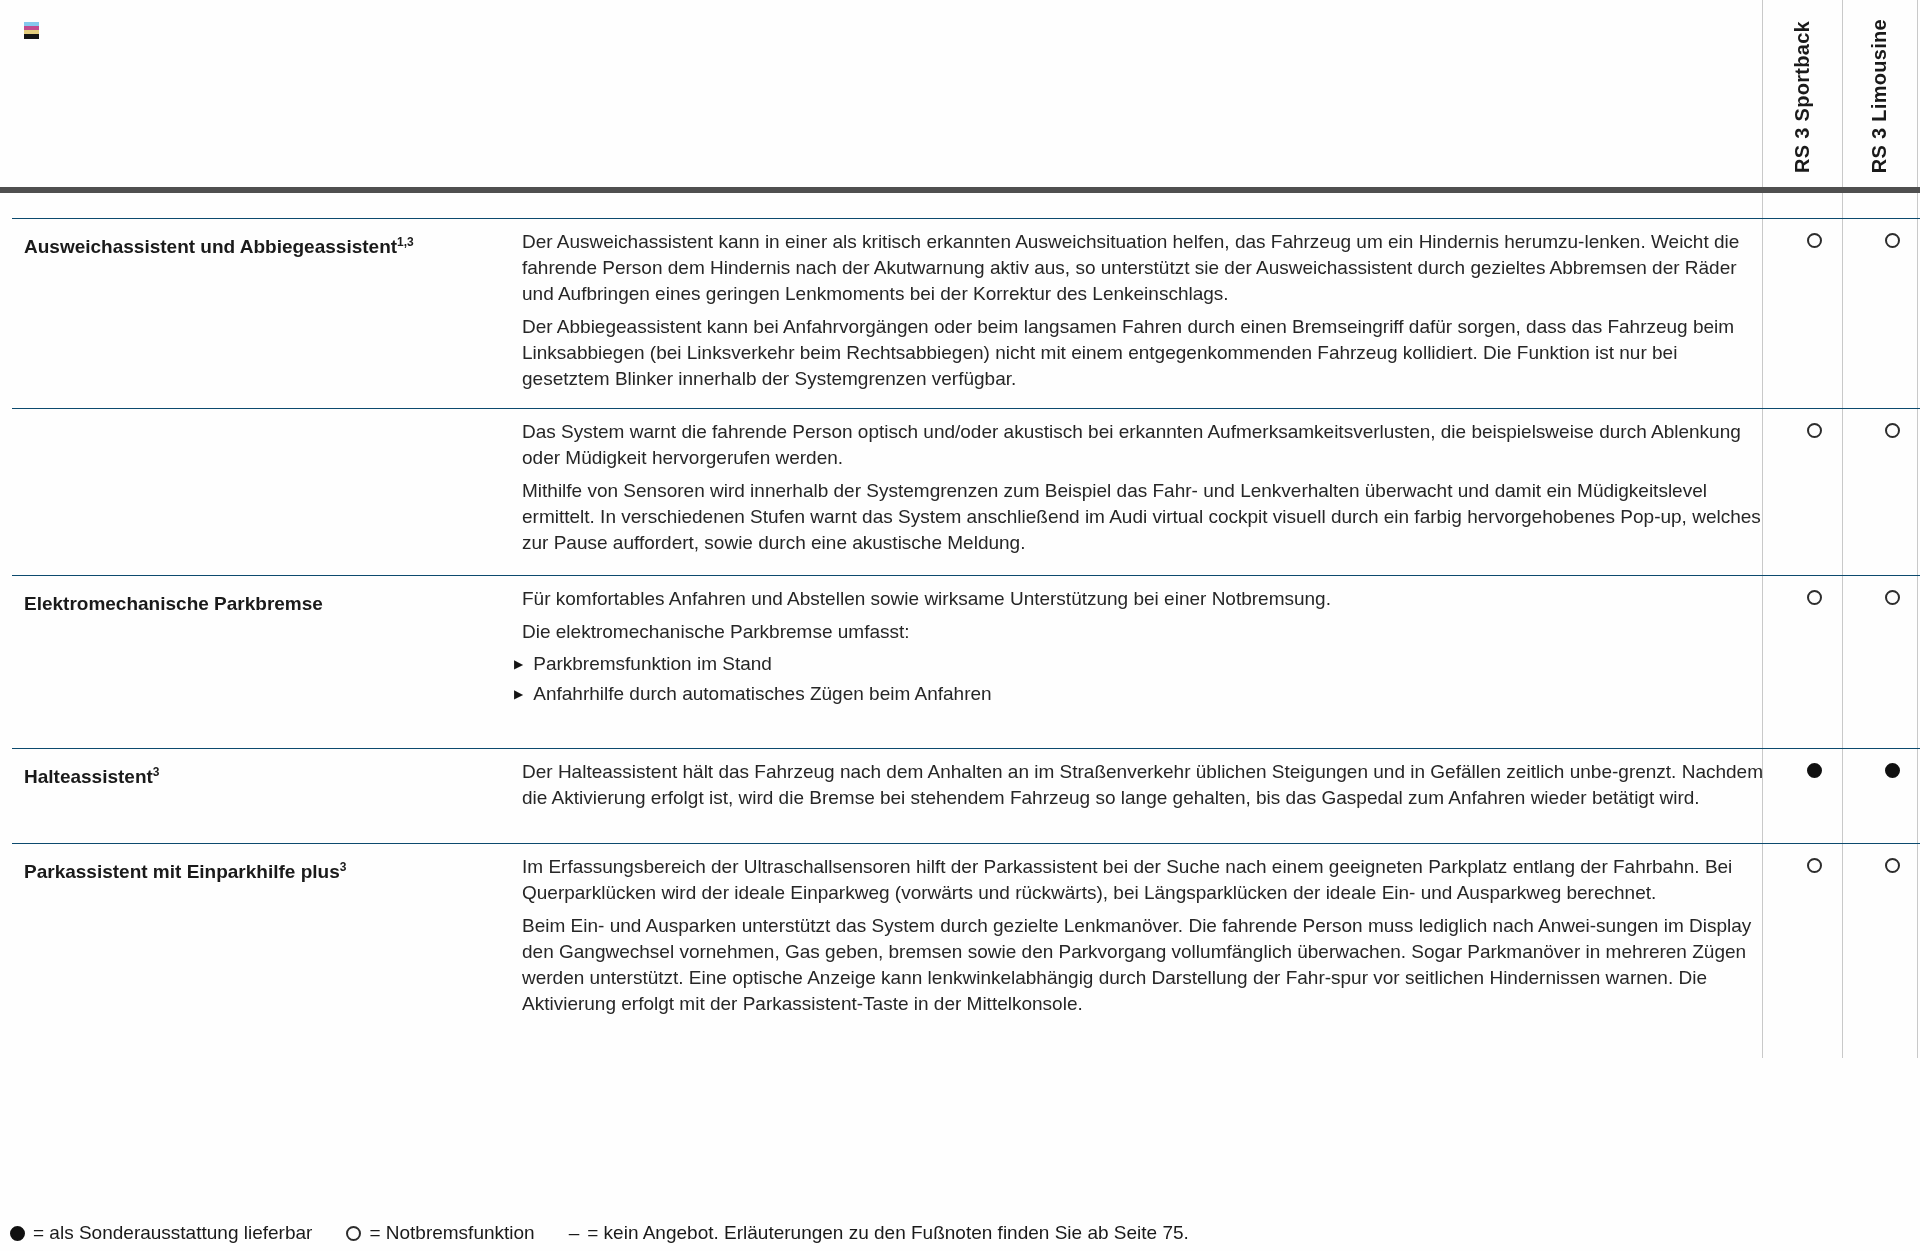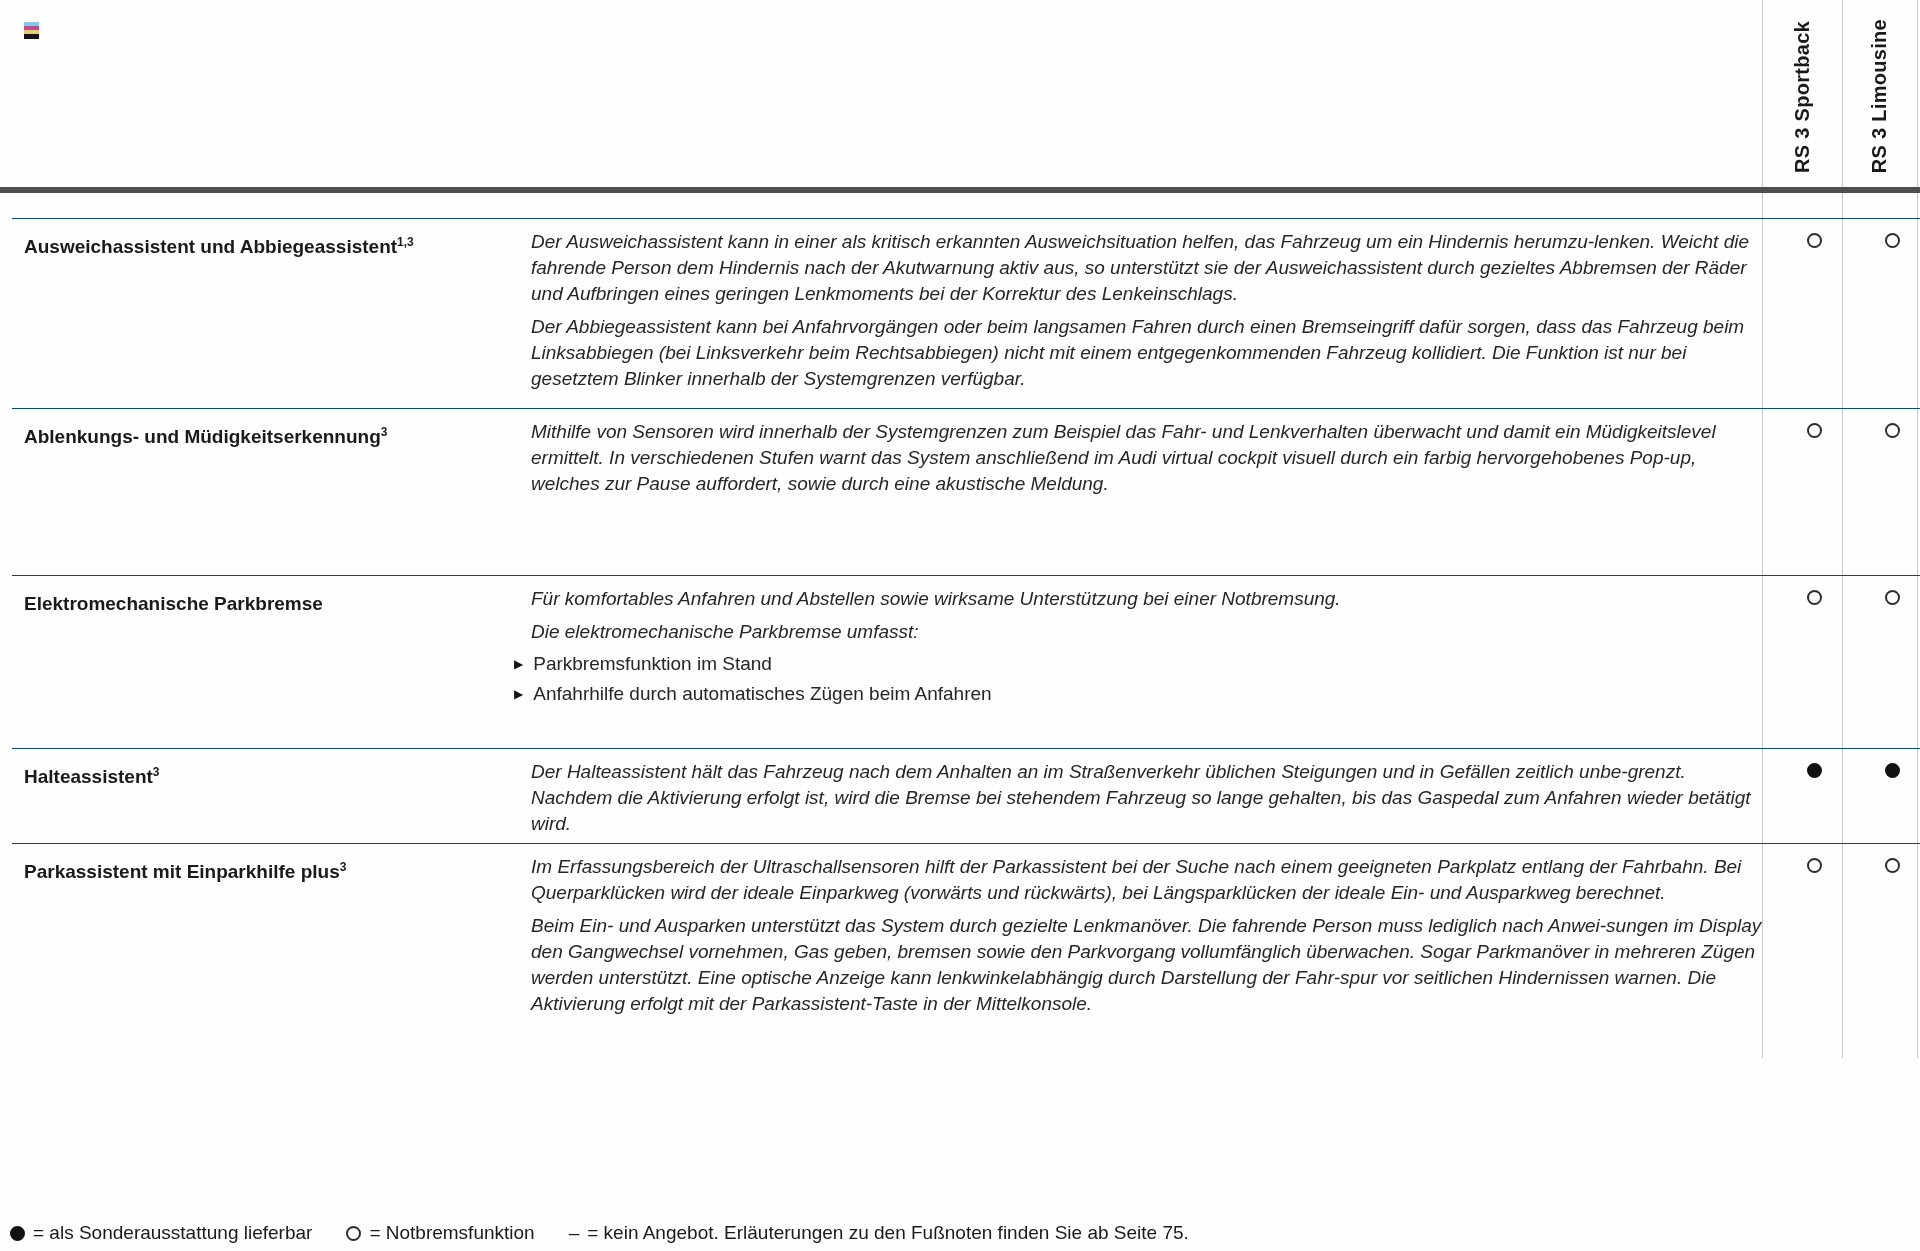--- a/index.html
+++ b/index.html
@@ -38,21 +38,21 @@
   .row { position:absolute; left:12px; width:1920px; border-top:1px solid #0c4a6e; }
   .r1 { top:218px; height:190px; }
   .r2 { top:408px; height:167px; }
   .r3 { top:575px; height:173px; }
   .r4 { top:748px; height:95px; }
   .r5 { top:843px; height:215px; }
 
   .feat { position:absolute; left:12px; top:10px; width:470px; font-weight:bold; font-size:19px; line-height:26px; color:#1a1a1a; }
   .feat sup { font-size:12px; font-weight:bold; }
   .desc { position:absolute; left:502px; top:10px; width:1253px; font-size:19px; line-height:26px; color:#262626; }
-  .desc p { margin:0 0 7px 17px;font-style:italic; }
+  .desc p { margin:0 0 7px 8px; }
 
   .bullets { list-style:none; }
   .bullets li { margin-bottom:4px; line-height:24px; }
   .bullets .tri { font-size:12px; margin-right:10px; color:#141414; position:relative; top:-2px; }
 
   .cell { position:absolute; top:0; height:100%; display:flex; justify-content:center; align-items:flex-start; padding-top:14px; }
   .c1 { left:1763px; width:79px; }
   .c2 { left:1843px; width:74px; }
   .dot { width:15px; height:15px; border-radius:50%; display:inline-block; }
   .dot-open { border:2px solid #2d2d2d; background:transparent; }
@@ -97,22 +97,22 @@
     </div>
     <div class="cell c1">
         <span class="dot dot-open"></span>
       </div>
     <div class="cell c2">
         <span class="dot dot-open"></span>
       </div>
   </div>
 
   <div class="row r2">
-    <div class="feat"><span>Ablenkungs- und Müdigkeitserkennung</span><sup>3</sup></div>
     <div class="desc">
+      <p>Das System warnt die fahrende Person optisch und/oder akustisch bei erkannten Aufmerksamkeitsverlusten, die beispielsweise durch Ablenkung oder Müdigkeit hervorgerufen werden.</p>
       <p>Mithilfe von Sensoren wird innerhalb der Systemgrenzen zum Beispiel das Fahr- und Lenkverhalten überwacht und damit ein Müdigkeitslevel ermittelt. In verschiedenen Stufen warnt das System anschließend im Audi virtual cockpit visuell durch ein farbig hervorgehobenes Pop-up, welches zur Pause auffordert, sowie durch eine akustische Meldung.</p>
     </div>
     <div class="cell c1">
         <span class="dot dot-open"></span>
       </div>
     <div class="cell c2">
         <span class="dot dot-open"></span>
       </div>
   </div>
 

